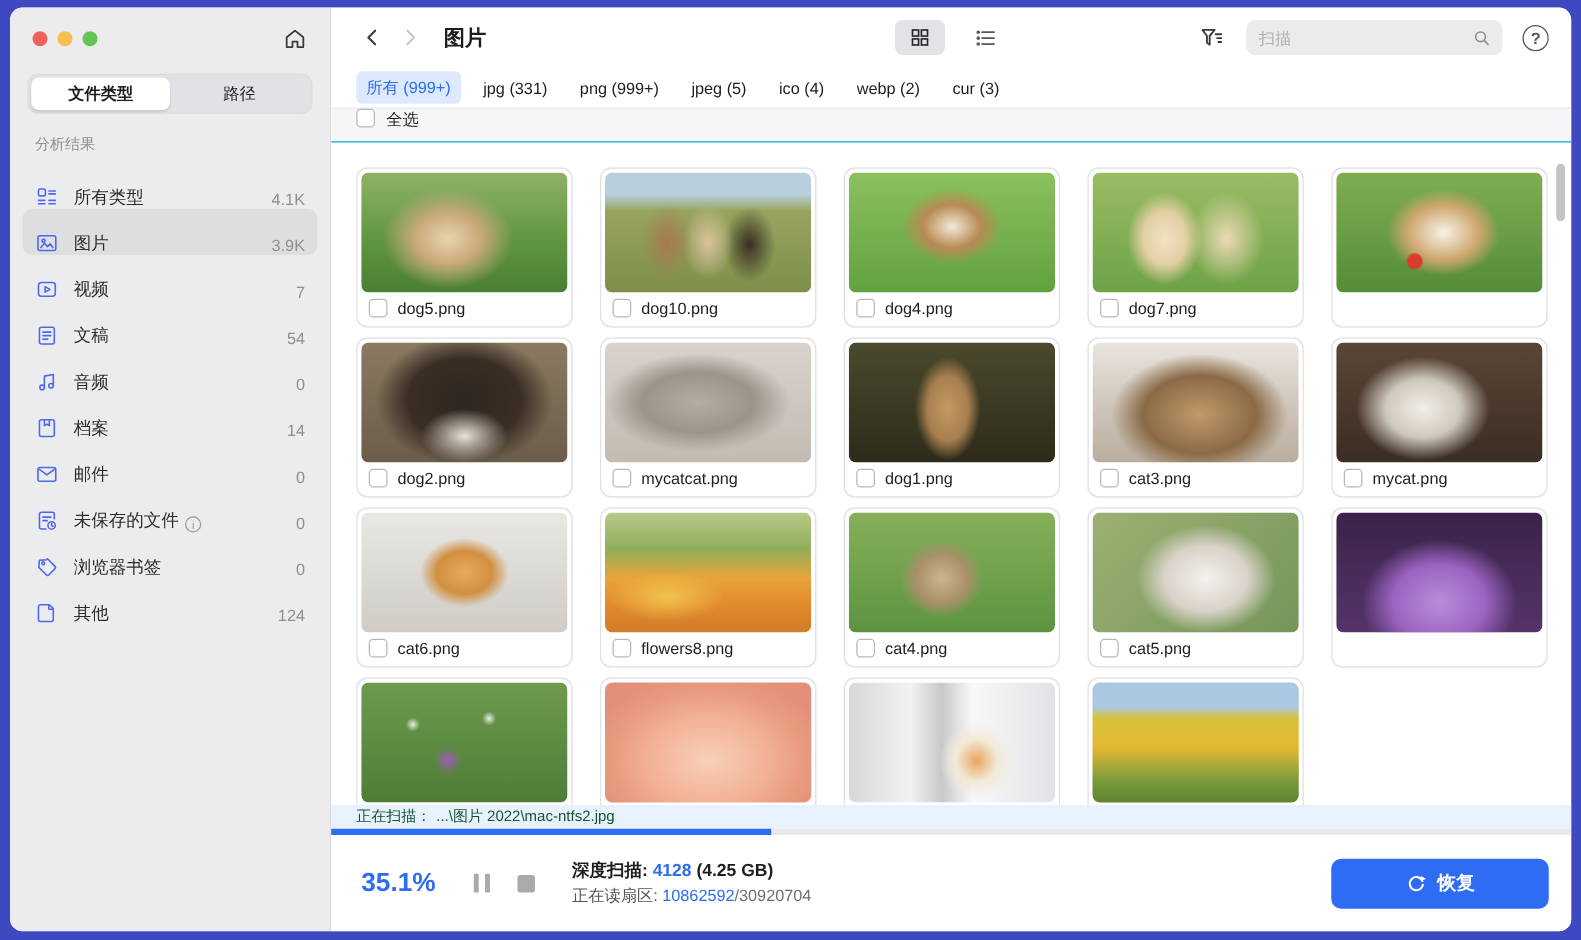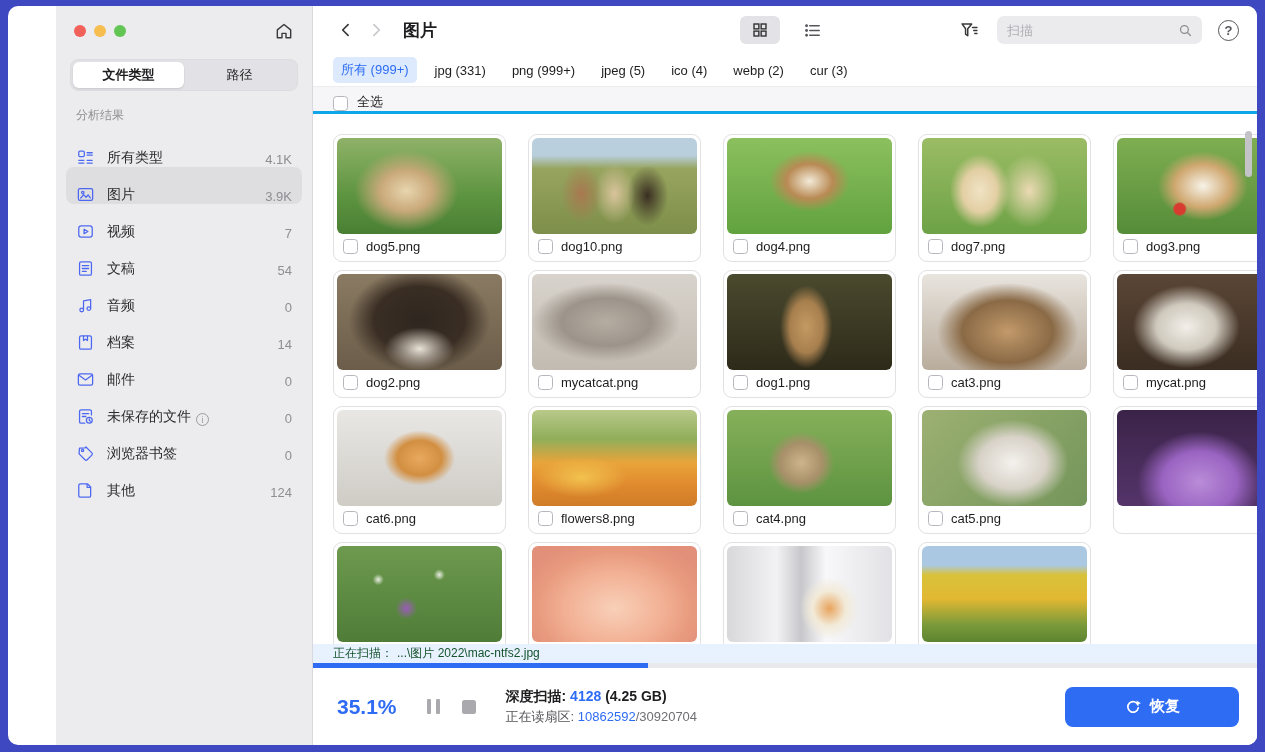--- a/index.html
+++ b/index.html
@@ -4,21 +4,21 @@
 <style>
   * { margin:0; padding:0; box-sizing:border-box; }
   html,body { width:1265px; height:752px; overflow:hidden; }
   body { background:#3e48c0; font-family:"Liberation Sans","DejaVu Sans",sans-serif; color:#1d1d1f; }
 
   .window { position:absolute; top:6px; left:8px; right:8px; bottom:7px;
             border-radius:10px; overflow:hidden; display:flex; background:#fff; }
 
   
   .sidebar { width:257px; flex:0 0 257px; background:#ececee; border-right:1px solid #d9d9dd;
-             display:flex; flex-direction:column;margin-left:48px; }
+             display:flex; flex-direction:column; }
   .sb-head { display:flex; align-items:center; padding:15px 18px 10px 18px; }
   .lights { display:flex; gap:8px; }
   .light { width:12px; height:12px; border-radius:50%; }
   .light.red { background:#f2605a; } .light.yellow { background:#f6bd4f; } .light.green { background:#62c554; }
   .sb-home { margin-left:auto; width:20px; height:20px; color:#3a3a3c; cursor:pointer; }
   .seg { margin:8px 14px 0 14px; background:#e2e2e6; border:1px solid #dcdce0; border-radius:8px;
          display:flex; padding:2px; height:32px; }
   .seg-btn { flex:1; display:flex; align-items:center; justify-content:center; font-size:13px;
              color:#1d1d1f; border-radius:6px; cursor:pointer; }
   .seg-btn.active { background:#fff; box-shadow:0 1px 2px rgba(0,0,0,.12); font-weight:600; }
@@ -54,21 +54,21 @@
                      color:#1d1d1f; font-family:inherit; min-width:0; }
   .searchbox input::placeholder { color:#aeaeb4; }
   .help-btn { width:21px; height:21px; border:1.5px solid #55555a; border-radius:50%; color:#55555a;
               font-size:13px; font-weight:700; display:flex; align-items:center; justify-content:center; cursor:pointer; }
 
   .filter-row { height:32px; display:flex; align-items:center; gap:10px; padding:0 20px; }
   .ftab { font-size:13px; color:#1d1d1f; padding:4px 8px; border-radius:5px; cursor:pointer; white-space:nowrap; }
   .ftab.active { background:#ddeafd; color:#2d6cf3; }
 
   .selectall-row { height:28px; background:#f6f6f8; border-top:1px solid #ececef;
-                   border-bottom:3px solid #0ea5e9; display:flex; align-items:flex-end; padding:0 20px; gap:9px; }
+                   border-bottom:1px solid #0ea5e9; display:flex; align-items:flex-start; padding:0 20px; gap:9px; }
   .cb { width:15px; height:15px; border:1.5px solid #b6b6bc; border-radius:3.5px; background:#fff;
         flex:0 0 15px; cursor:pointer; }
   .sa-label { font-size:13px; color:#1d1d1f; }
 
   .grid-wrap { flex:1; position:relative; overflow:hidden; }
   .grid { display:grid; grid-template-columns:repeat(5,173px); gap:8px 22px; padding:20px; }
   .card { width:173px; height:128px; background:#fff; border:1px solid #e2e2e5; border-radius:9px;
           padding:3px; display:flex; flex-direction:column; box-shadow:0 0 1px rgba(0,0,0,.04); cursor:pointer; }
   .thumb { height:96px; border-radius:6px; background:#ddd; }
   .card-foot { flex:1; display:flex; align-items:center; gap:8px; padding:0 6px; }
@@ -330,24 +330,20 @@
         <div class="card">
           <div class="thumb" style="background:radial-gradient(ellipse 26% 55% at 35% 55%,#f0e3c4 0%,#e3cfa4 40%,rgba(227,207,164,0) 70%),radial-gradient(ellipse 26% 55% at 65% 55%,#ecd9b4 0%,rgba(236,217,180,0) 70%),linear-gradient(180deg,#9abc64 0%,#6da246 100%)"></div>
           <div class="card-foot">
               <span class="cb"></span>
               <span class="fname">dog7.png</span>
             </div>
         </div>
 
         <div class="card">
           <div class="thumb" style="background:radial-gradient(circle 9px at 38% 74%,#d83b2f 0%,#d83b2f 60%,rgba(216,59,47,0) 80%),radial-gradient(ellipse 38% 50% at 52% 50%,#f7f3e8 0%,#cfa76f 45%,rgba(207,167,111,0) 72%),linear-gradient(180deg,#7fae52 0%,#558c38 100%)"></div>
-          <div class="card-foot">
-              <span class="cb"></span>
-              <span class="fname">dog3.png</span>
-            </div>
         </div>
         <div class="card">
           <div class="thumb" style="background:radial-gradient(ellipse 30% 32% at 50% 78%,#e9e2d6 0%,rgba(233,226,214,0) 70%),radial-gradient(ellipse 55% 70% at 50% 48%,#2e2620 0%,#3a2e24 50%,rgba(58,46,36,0) 78%),linear-gradient(180deg,#8a7a62 0%,#6b5d4a 100%)"></div>
           <div class="card-foot">
               <span class="cb"></span>
               <span class="fname">dog2.png</span>
             </div>
         </div>
         <div class="card">
           <div class="thumb" style="background:radial-gradient(ellipse 60% 55% at 45% 50%,#b5aca2 0%,#9c938a 45%,rgba(156,147,138,0) 75%),linear-gradient(180deg,#d8d3cc 0%,#c2bbb2 100%)"></div>

